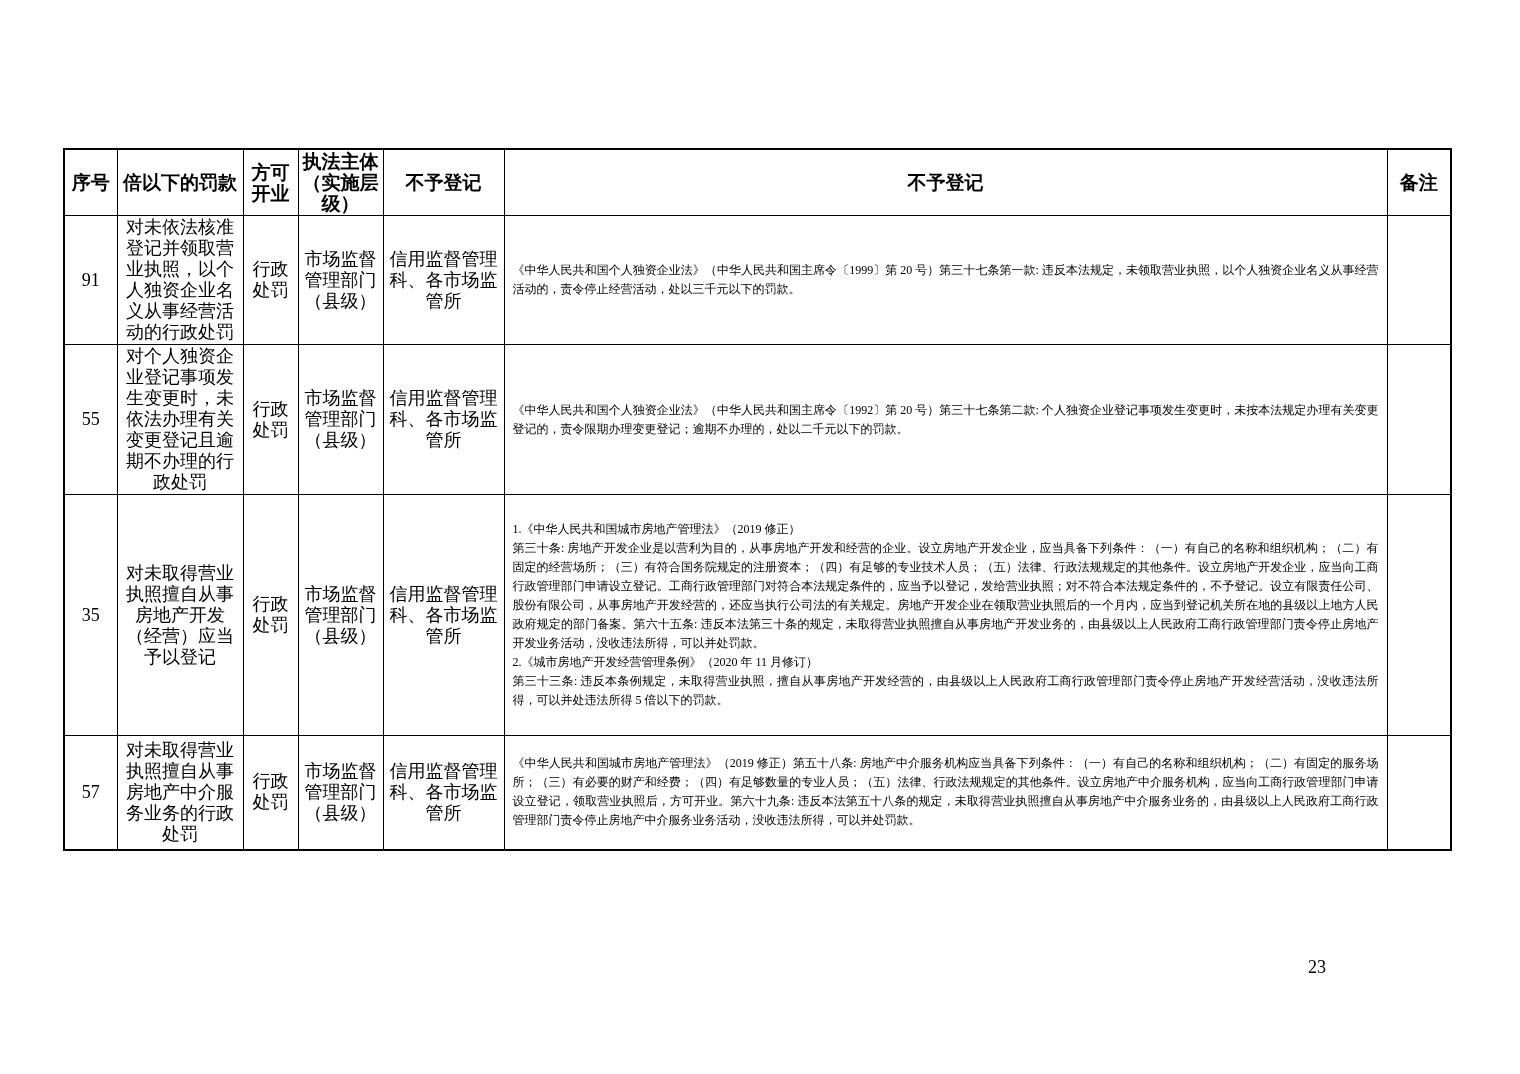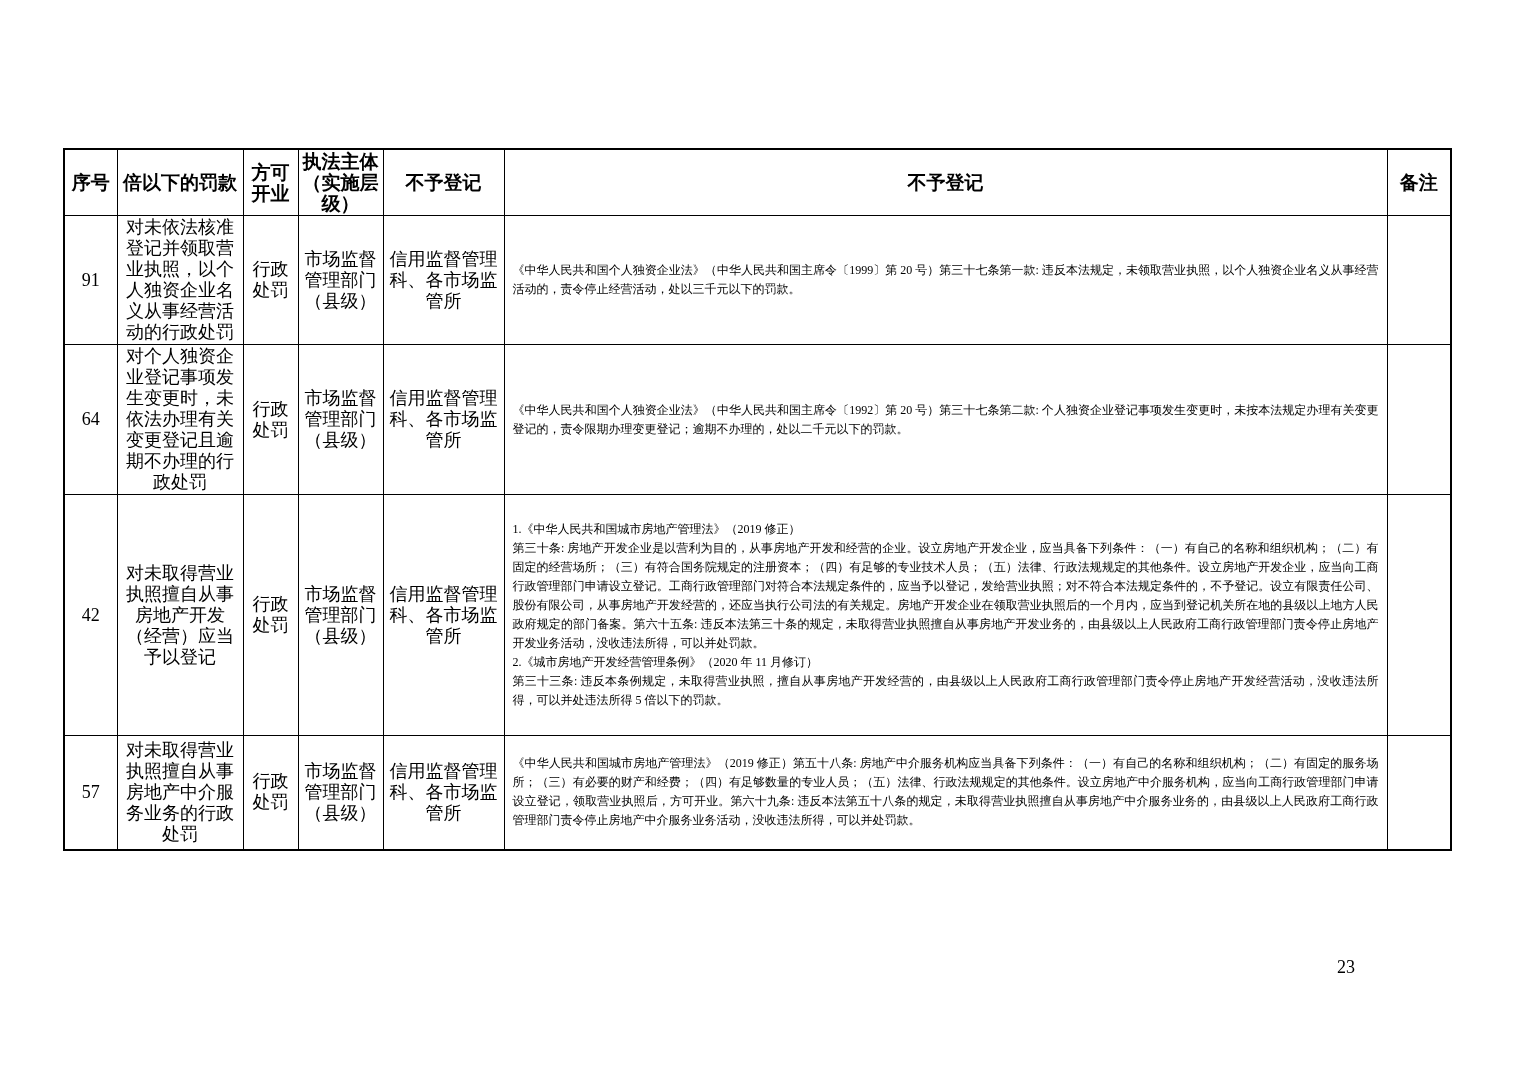--- a/index.html
+++ b/index.html
@@ -55,21 +55,20 @@
   tr.row-54 { height: 126px; }
   tr.row-55 { height: 139px; }
   tr.row-56 { height: 241px; }
   tr.row-57 { height: 114px; }
   .page-number {
     position: absolute;
     left: 1308px;
     top: 956px;
     font-size: 18px;
     line-height: 22px;
-    margin-left: 29px;
   }
 </style>
 </head>
 <body>
 
 <div class="page">
 
   <table class="doc-table">
     <colgroup>
       <col style="width:53px">
@@ -95,31 +94,31 @@
         <td>91</td>
         <td>对未依法核准登记并领取营业执照，以个人独资企业名义从事经营活动的行政处罚</td>
         <td>行政处罚</td>
         <td>市场监督管理部门（县级）</td>
         <td>信用监督管理科、各市场监管所</td>
         <td class="basis">《中华人民共和国个人独资企业法》（中华人民共和国主席令〔1999〕第 20 号）第三十七条第一款: 违反本法规定，未领取营业执照，以个人独资企业名义从事经营活动的，责令停止经营活动，处以三千元以下的罚款。</td>
         <td></td>
       </tr>
 
       <tr class="row-55">
-        <td>64</td>
+        <td>55</td>
         <td>对个人独资企业登记事项发生变更时，未依法办理有关变更登记且逾期不办理的行政处罚</td>
         <td>行政处罚</td>
         <td>市场监督管理部门（县级）</td>
         <td>信用监督管理科、各市场监管所</td>
         <td class="basis">《中华人民共和国个人独资企业法》（中华人民共和国主席令〔1992〕第 20 号）第三十七条第二款: 个人独资企业登记事项发生变更时，未按本法规定办理有关变更登记的，责令限期办理变更登记；逾期不办理的，处以二千元以下的罚款。</td>
         <td></td>
       </tr>
 
       <tr class="row-56">
-        <td>42</td>
+        <td>35</td>
         <td>对未取得营业执照擅自从事房地产开发（经营）应当予以登记</td>
         <td>行政处罚</td>
         <td>市场监督管理部门（县级）</td>
         <td>信用监督管理科、各市场监管所</td>
         <td class="basis">1.《中华人民共和国城市房地产管理法》（2019 修正）
 第三十条: 房地产开发企业是以营利为目的，从事房地产开发和经营的企业。设立房地产开发企业，应当具备下列条件：（一）有自己的名称和组织机构；（二）有固定的经营场所；（三）有符合国务院规定的注册资本；（四）有足够的专业技术人员；（五）法律、行政法规规定的其他条件。设立房地产开发企业，应当向工商行政管理部门申请设立登记。工商行政管理部门对符合本法规定条件的，应当予以登记，发给营业执照；对不符合本法规定条件的，不予登记。设立有限责任公司、股份有限公司，从事房地产开发经营的，还应当执行公司法的有关规定。房地产开发企业在领取营业执照后的一个月内，应当到登记机关所在地的县级以上地方人民政府规定的部门备案。第六十五条: 违反本法第三十条的规定，未取得营业执照擅自从事房地产开发业务的，由县级以上人民政府工商行政管理部门责令停止房地产开发业务活动，没收违法所得，可以并处罚款。
 2.《城市房地产开发经营管理条例》（2020 年 11 月修订）
 第三十三条: 违反本条例规定，未取得营业执照，擅自从事房地产开发经营的，由县级以上人民政府工商行政管理部门责令停止房地产开发经营活动，没收违法所得，可以并处违法所得 5 倍以下的罚款。</td>
         <td></td>
       </tr>

